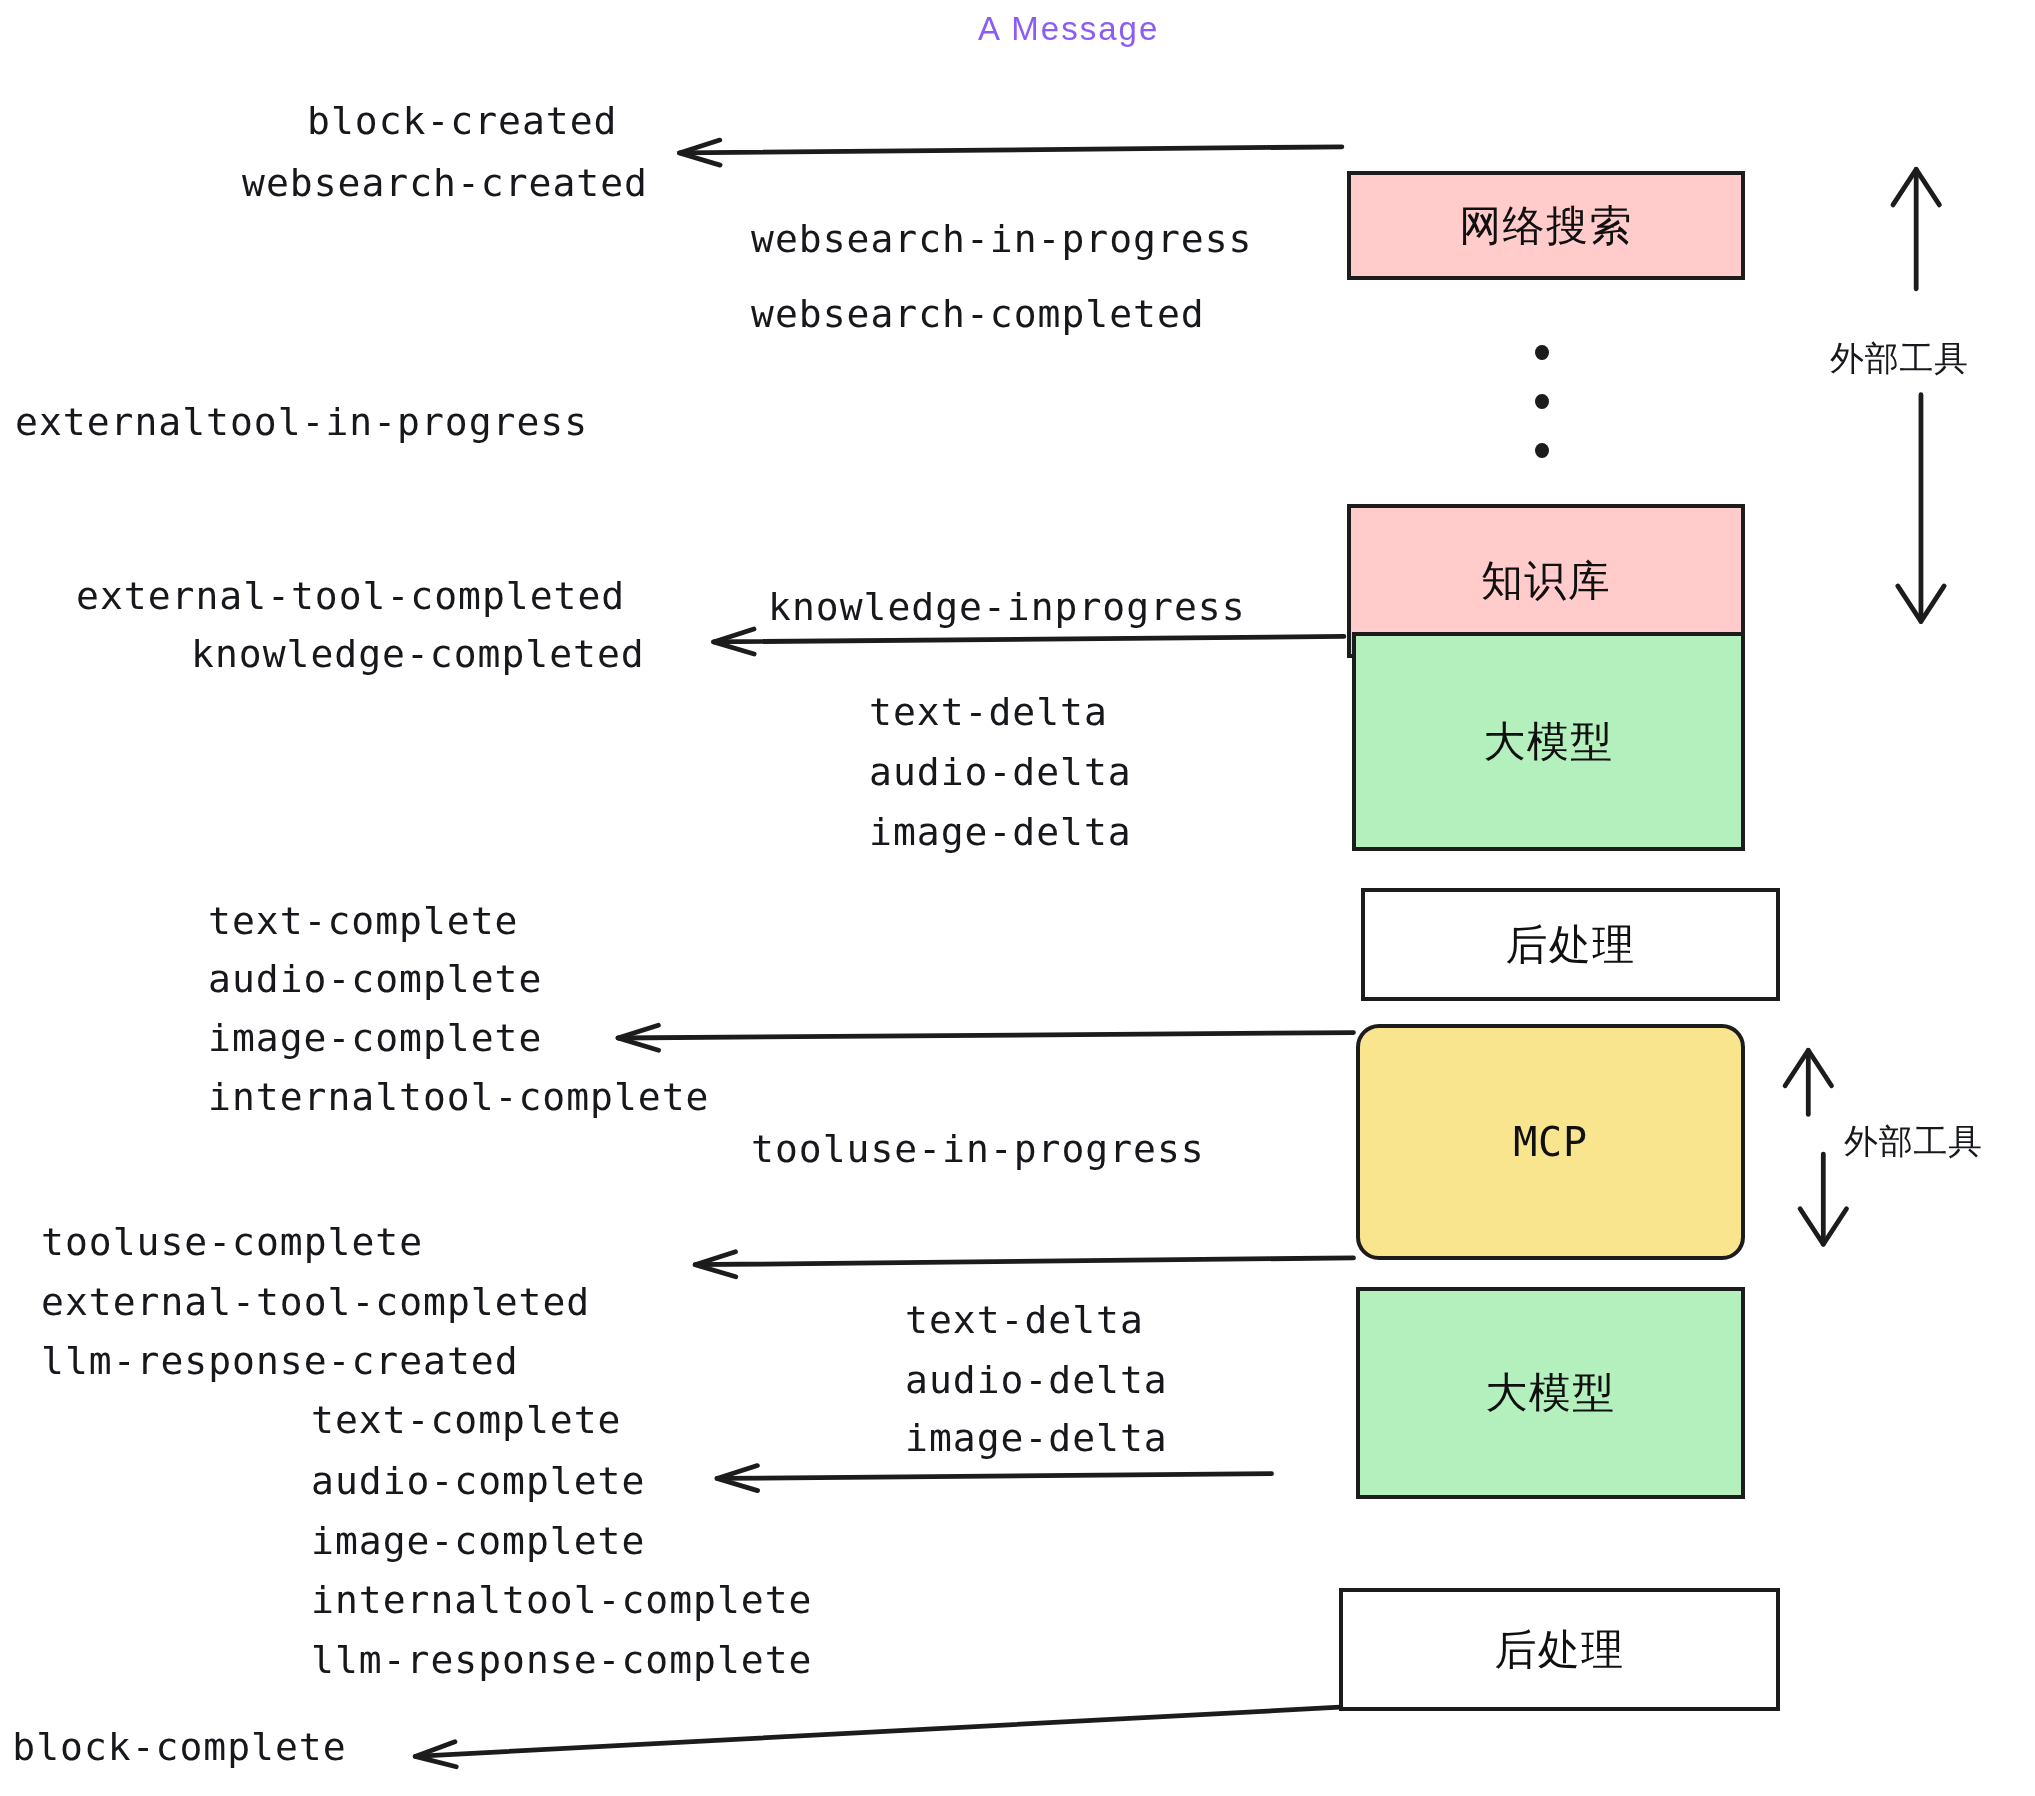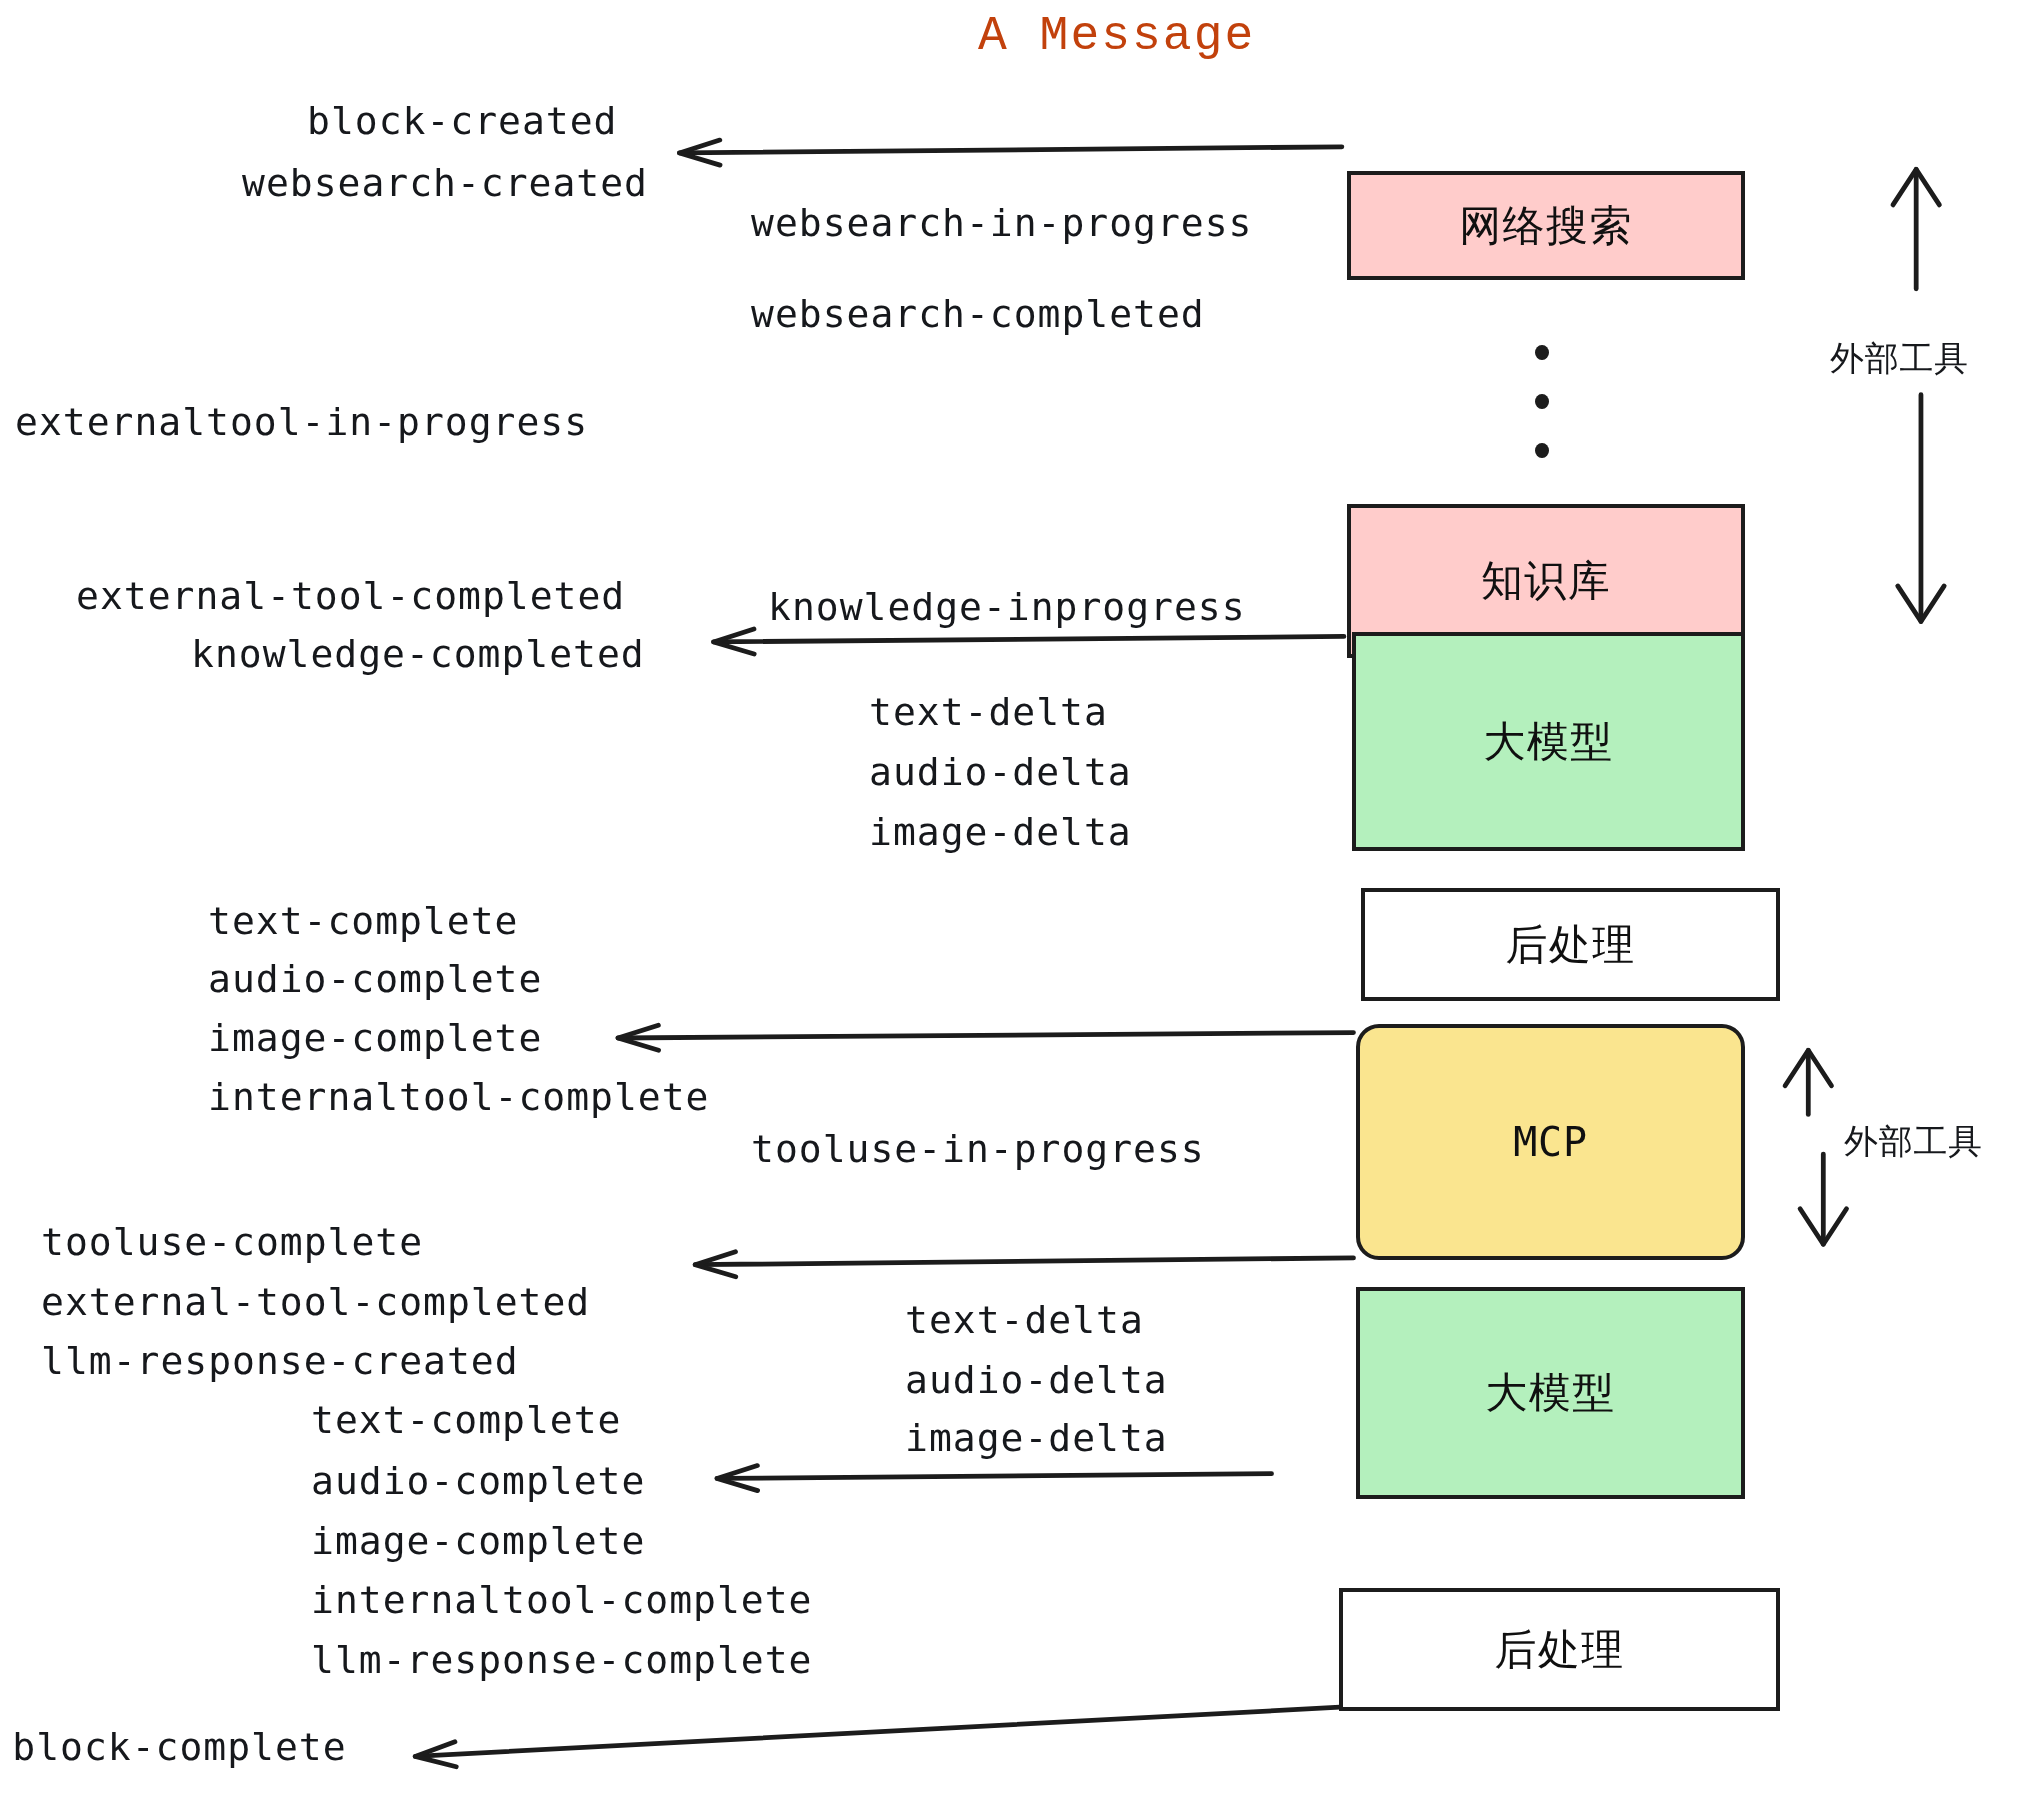--- a/index.html
+++ b/index.html
@@ -26,24 +26,24 @@
     position: absolute;
     font-family: "DejaVu Sans Mono", "Liberation Mono", monospace;
     font-size: 38px;
     letter-spacing: 1px;
     color: #16181c;
     white-space: nowrap;
     line-height: 1;
   }
   .title {
     position: absolute;
-    font-family: Liberation Mono, monospace;
-    font-size: 48px;
+    font-family: Liberation Sans, sans-serif;
+    font-size: 33px;
     letter-spacing: 2px;
-    color: #c2410c;
+    color: #8b5cf6;
     white-space: nowrap;
     line-height: 1;
   }
   .node {
     position: absolute;
     box-sizing: border-box;
     border: 4.1px solid #1c1c1c;
     display: flex;
     align-items: center;
     justify-content: center;
@@ -142,21 +142,21 @@
       <div class="node" style="left: 1352px; top: 632px; width: 393px; height: 219px; background: rgb(180, 240, 189); border-color: rgb(28, 28, 28);">大模型</div>
       <div class="node" style="left: 1361px; top: 888px; width: 419px; height: 113px; background: rgb(255, 255, 255); border-color: rgb(28, 28, 28);">后处理</div>
       <div class="node mcp-node" style="left: 1356px; top: 1024px; width: 389px; height: 236px; background: rgb(250, 229, 143); border-color: rgb(28, 28, 28);">MCP</div>
       <div class="node" style="left: 1356px; top: 1287px; width: 389px; height: 212px; background: rgb(180, 240, 189); border-color: rgb(28, 28, 28);">大模型</div>
       <div class="node" style="left: 1339px; top: 1588px; width: 441px; height: 123px; background: rgb(255, 255, 255); border-color: rgb(28, 28, 28);">后处理</div>
     </div>
 
   <div id="events-layer">
       <div class="evt" style="left: 307px; top: 102px;">block-created</div>
       <div class="evt" style="left: 242px; top: 164px;">websearch-created</div>
-      <div class="evt" style="left: 751px; top: 204px;">websearch-in-progress</div>
+      <div class="evt" style="left: 751px; top: 220px;">websearch-in-progress</div>
       <div class="evt" style="left: 751px; top: 295px;">websearch-completed</div>
       <div class="evt" style="left: 15px; top: 403px;">externaltool-in-progress</div>
       <div class="evt" style="left: 768px; top: 548px; margin-top: 40px;">knowledge-inprogress</div>
       <div class="evt" style="left: 76px; top: 577px;">external-tool-completed</div>
       <div class="evt" style="left: 191px; top: 635px;">knowledge-completed</div>
       <div class="evt" style="left: 869px; top: 693px;">text-delta</div>
       <div class="evt" style="left: 869px; top: 753px;">audio-delta</div>
       <div class="evt" style="left: 869px; top: 813px;">image-delta</div>
       <div class="evt" style="left: 208px; top: 902px;">text-complete</div>
       <div class="evt" style="left: 208px; top: 960px;">audio-complete</div>

